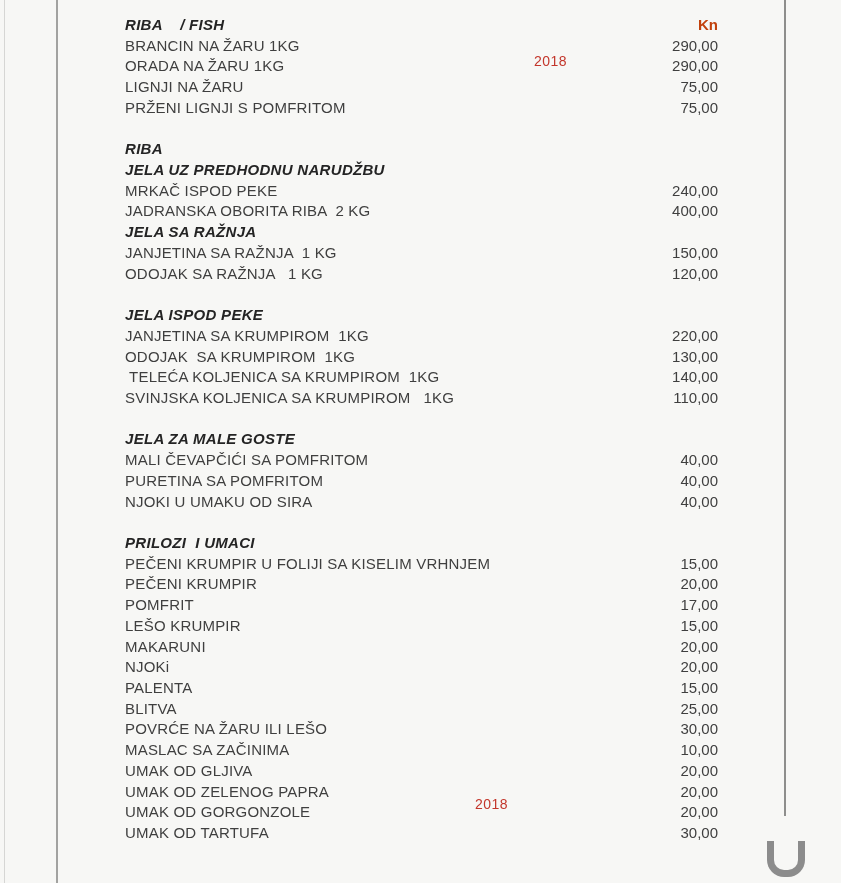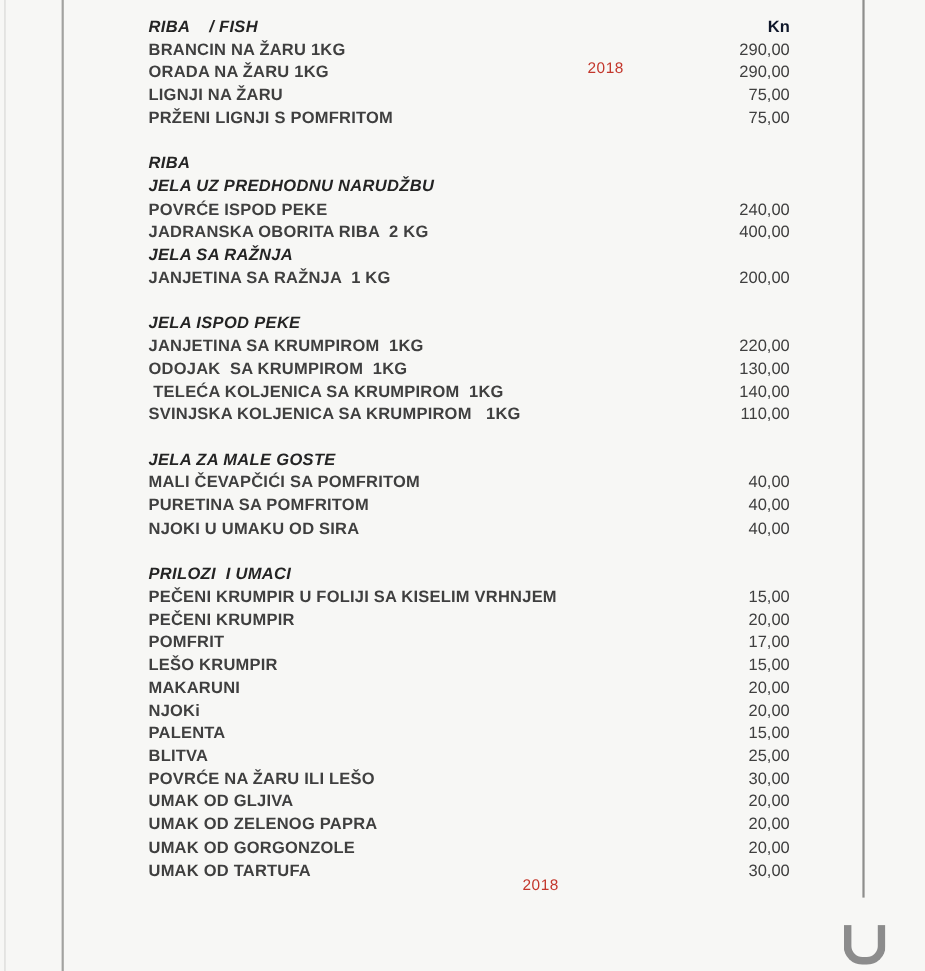--- a/index.html
+++ b/index.html
@@ -43,40 +43,38 @@
     width: 593px;
   }
   .row {
     display: flex;
     justify-content: space-between;
     height: 20.72px;
     line-height: 20.72px;
     font-size: 15px;
     color: #3f3f3f;
     white-space: pre;
-    margin-left: 10px;
   }
   .row .name {
     flex: 1;
     text-align: left;
     letter-spacing: 0.2px;
-    font-weight: bold;
   }
   .row .price {
     text-align: right;
   }
   .row.title .name {
     font-weight: bold;
     font-style: italic;
     color: #242424;
     letter-spacing: 0.3px;
   }
   .row.title .price {
     font-weight: bold;
-    color: #0f172a;
+    color: #c2410c;
   }
   .year-mark {
     position: absolute;
     color: #c3362b;
     font-size: 14px;
     letter-spacing: 0.5px;
   }
   #year-mark-top {
     left: 534px;
     top: 53px;
@@ -107,24 +105,25 @@
 
 <div id="menu">
     <div class="row title"><span class="name">RIBA    / FISH</span><span class="price">Kn</span></div>
     <div class="row item"><span class="name">BRANCIN NA ŽARU 1KG</span><span class="price">290,00</span></div>
     <div class="row item"><span class="name">ORADA NA ŽARU 1KG</span><span class="price">290,00</span></div>
     <div class="row item"><span class="name">LIGNJI NA ŽARU</span><span class="price">75,00</span></div>
     <div class="row item"><span class="name">PRŽENI LIGNJI S POMFRITOM</span><span class="price">75,00</span></div>
     <div class="row spacer"></div>
     <div class="row title"><span class="name">RIBA</span></div>
     <div class="row title"><span class="name">JELA UZ PREDHODNU NARUDŽBU</span></div>
-    <div class="row item"><span class="name">POVRĆE ISPOD PEKE</span><span class="price">240,00</span></div>
+    <div class="row item"><span class="name">MRKAČ ISPOD PEKE</span><span class="price">240,00</span></div>
     <div class="row item"><span class="name">JADRANSKA OBORITA RIBA  2 KG</span><span class="price">400,00</span></div>
     <div class="row title"><span class="name">JELA SA RAŽNJA</span></div>
-    <div class="row item"><span class="name">JANJETINA SA RAŽNJA  1 KG</span><span class="price">200,00</span></div>
+    <div class="row item"><span class="name">JANJETINA SA RAŽNJA  1 KG</span><span class="price">150,00</span></div>
+    <div class="row item"><span class="name">ODOJAK SA RAŽNJA   1 KG</span><span class="price">120,00</span></div>
     <div class="row spacer"></div>
     <div class="row title"><span class="name">JELA ISPOD PEKE</span></div>
     <div class="row item"><span class="name">JANJETINA SA KRUMPIROM  1KG</span><span class="price">220,00</span></div>
     <div class="row item"><span class="name">ODOJAK  SA KRUMPIROM  1KG</span><span class="price">130,00</span></div>
     <div class="row item"><span class="name"> TELEĆA KOLJENICA SA KRUMPIROM  1KG</span><span class="price">140,00</span></div>
     <div class="row item"><span class="name">SVINJSKA KOLJENICA SA KRUMPIROM   1KG</span><span class="price">110,00</span></div>
     <div class="row spacer"></div>
     <div class="row title"><span class="name">JELA ZA MALE GOSTE</span></div>
     <div class="row item"><span class="name">MALI ČEVAPČIĆI SA POMFRITOM</span><span class="price">40,00</span></div>
     <div class="row item"><span class="name">PURETINA SA POMFRITOM</span><span class="price">40,00</span></div>
@@ -133,20 +132,21 @@
     <div class="row title"><span class="name">PRILOZI  I UMACI</span></div>
     <div class="row item"><span class="name">PEČENI KRUMPIR U FOLIJI SA KISELIM VRHNJEM</span><span class="price">15,00</span></div>
     <div class="row item"><span class="name">PEČENI KRUMPIR</span><span class="price">20,00</span></div>
     <div class="row item"><span class="name">POMFRIT</span><span class="price">17,00</span></div>
     <div class="row item"><span class="name">LEŠO KRUMPIR</span><span class="price">15,00</span></div>
     <div class="row item"><span class="name">MAKARUNI</span><span class="price">20,00</span></div>
     <div class="row item"><span class="name">NJOKi</span><span class="price">20,00</span></div>
     <div class="row item"><span class="name">PALENTA</span><span class="price">15,00</span></div>
     <div class="row item"><span class="name">BLITVA</span><span class="price">25,00</span></div>
     <div class="row item"><span class="name">POVRĆE NA ŽARU ILI LEŠO</span><span class="price">30,00</span></div>
+    <div class="row item"><span class="name">MASLAC SA ZAČINIMA</span><span class="price">10,00</span></div>
     <div class="row item"><span class="name">UMAK OD GLJIVA</span><span class="price">20,00</span></div>
     <div class="row item"><span class="name">UMAK OD ZELENOG PAPRA</span><span class="price">20,00</span></div>
     <div class="row item"><span class="name">UMAK OD GORGONZOLE</span><span class="price">20,00</span></div>
     <div class="row item"><span class="name">UMAK OD TARTUFA</span><span class="price">30,00</span></div>
   </div>
 
 <span class="year-mark" id="year-mark-top">2018</span>
 
 <span class="year-mark" id="year-mark-bottom">2018</span>
 

